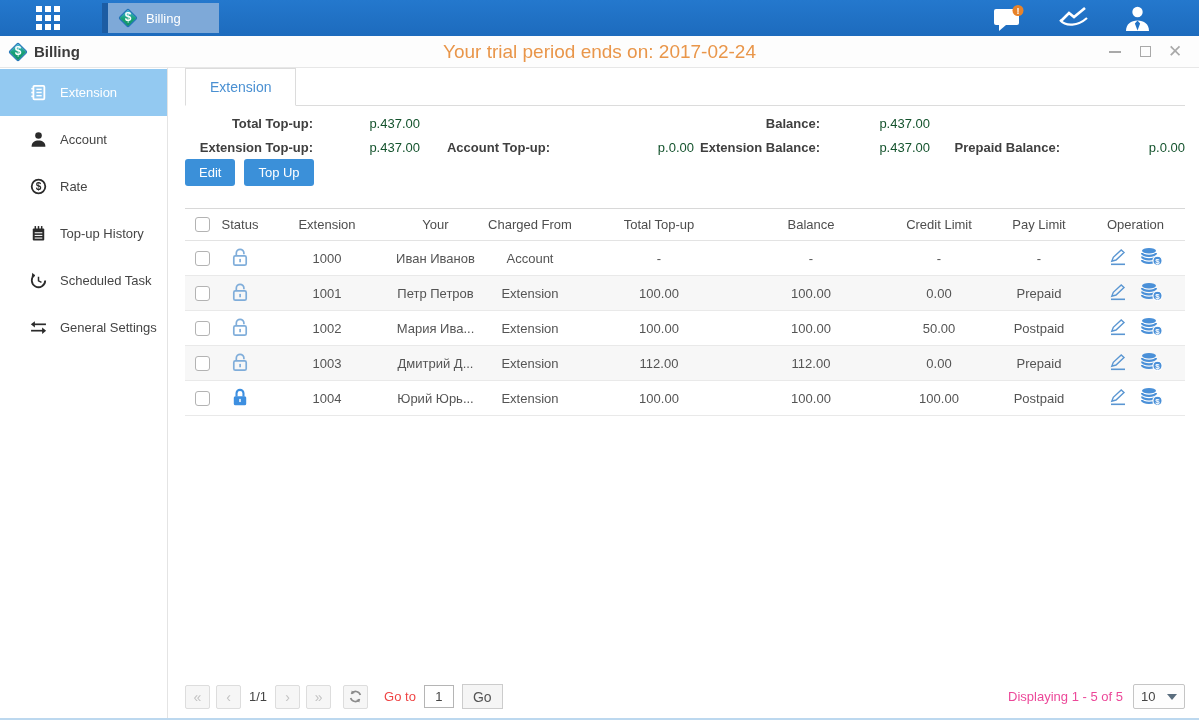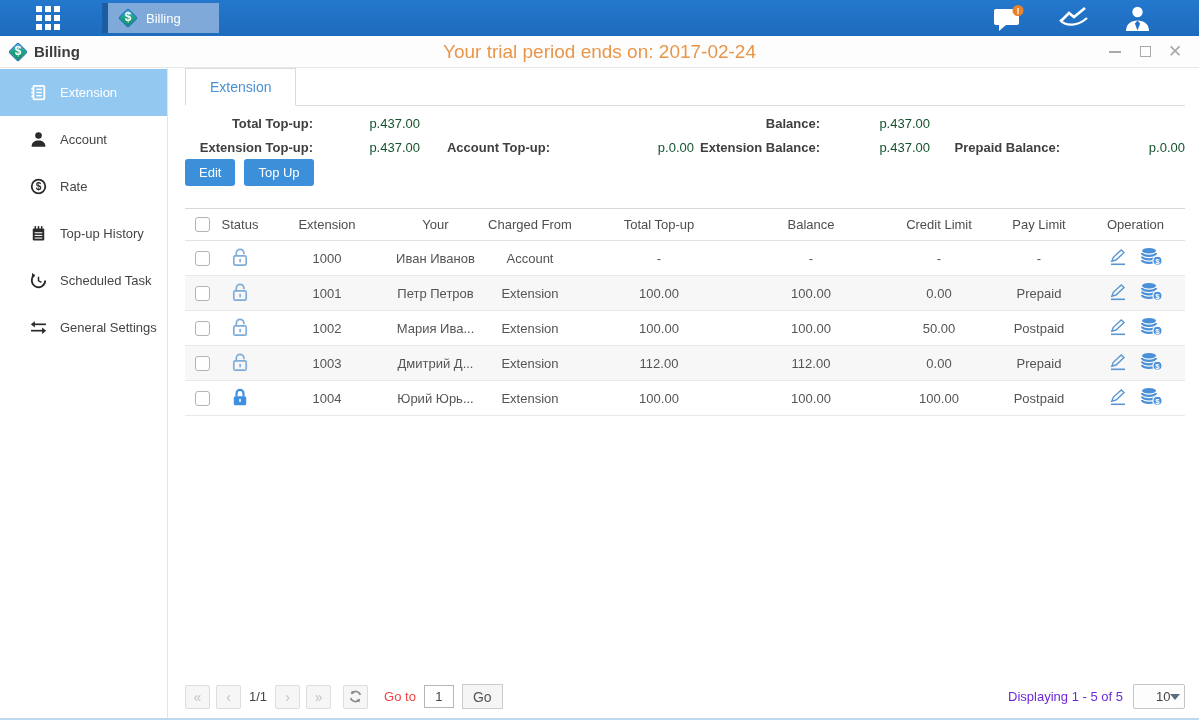--- a/index.html
+++ b/index.html
@@ -84,22 +84,22 @@
   .footer { position:absolute; left:17px; right:14px; bottom:9px; display:flex; align-items:center; }
   .pg-btn {
     width:25px; height:24px; border:1px solid #ddd; background:#f6f6f6; border-radius:2px;
     display:flex; align-items:center; justify-content:center; color:#c3c3c3; font-size:14px; cursor:pointer; margin-right:6px;
   }
   .pg-indicator { color:#444; margin:0 8px 0 2px; }
   .goto-label { margin:0 8px 0 10px; color:#ef4444; }
   .goto-input { width:30px; height:23px; border:1px solid #b5b5b5; text-align:center; font-family:inherit; font-size:13px; color:#444; }
   .go-btn { margin-left:8px; height:25px; padding:0 10px; border:1px solid #ccc; background:#f5f5f5; border-radius:0; font-family:inherit; font-size:14px; color:#555; cursor:pointer; }
   .footer-right { margin-left:auto; display:flex; align-items:center; gap:10px; }
-  .displaying { color:#6d28d9; }
-  .page-size { width:52px; height:25px; border:1px solid #c5c5c5; border-radius:2px; background:#fdfdfd; display:flex; align-items:center; padding:0 22px; cursor:pointer; color:#444; }
+  .displaying { color:#ec4899; }
+  .page-size { width:52px; height:25px; border:1px solid #c5c5c5; border-radius:2px; background:#fdfdfd; display:flex; align-items:center; padding:0 7px; cursor:pointer; color:#444; }
   .page-size .tri { margin-left:auto; width:0; height:0; border-left:5px solid transparent; border-right:5px solid transparent; border-top:6px solid #5a6d7e; }
 </style>
 </head>
 <body>
 
 <div class="window">
 
   <div class="topbar">
     <div class="grid-icon">
       <span></span>

